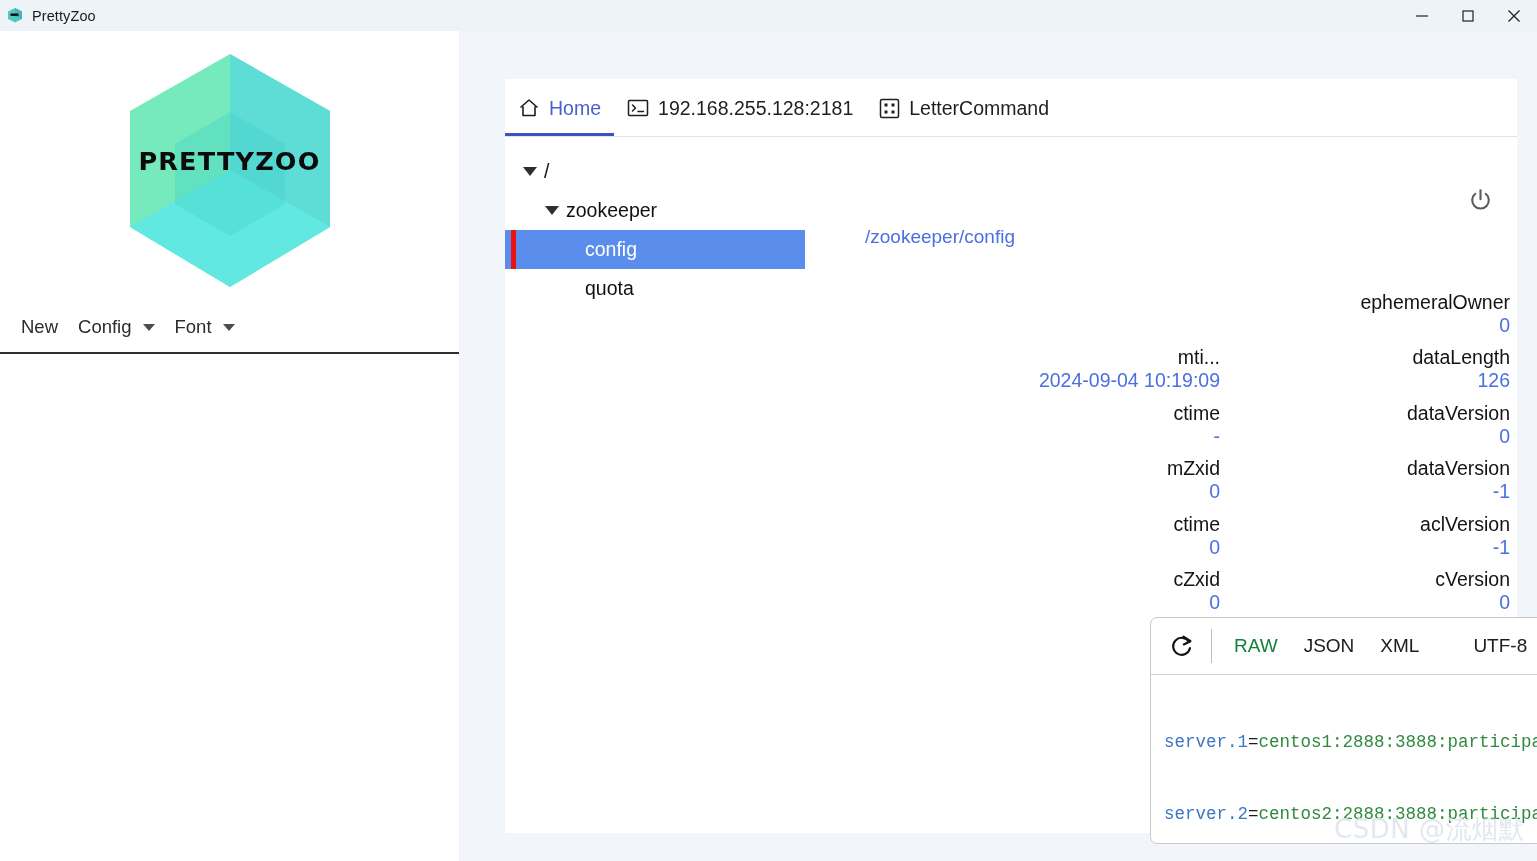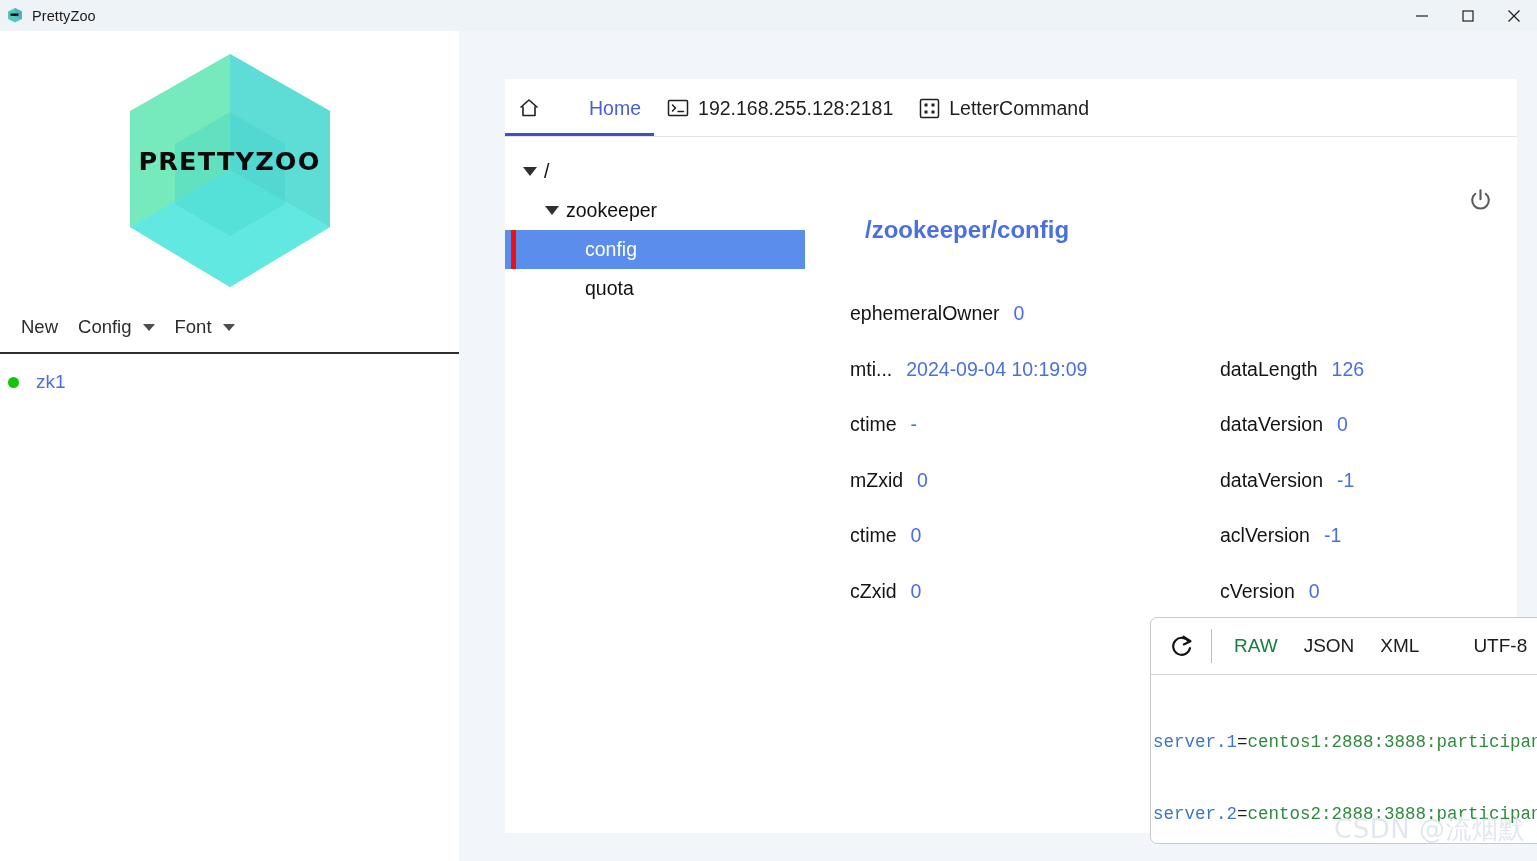--- a/index.html
+++ b/index.html
@@ -125,21 +125,21 @@
   .tab {
     display: flex; align-items: center;
     height: 56px;
     padding: 0 13px;
     font-size: 19.5px;
     color: #1f1f1f;
     position: relative;
     white-space: nowrap;
   }
   .tab .tab-ico { margin-right: 9px; display: flex; align-items: center; }
-  .tab.active { color: #4a5fd0; gap: 40px; }
+  .tab.active { color: #4a5fd0; }
   .tab.active::after {
     content: ""; position: absolute;
     left: 0; bottom: 0; width: 100%; height: 3px;
     background: #3d50c8;
   }
 
   
   #treecol {
     position: absolute; left: 0; top: 59px;
     width: 300px; height: 695px;
@@ -195,31 +195,30 @@
   #detailcol {
     position: absolute; left: 300px; top: 59px;
     width: 712px; height: 695px;
   }
   #powerbtn {
     position: absolute; right: 22px; top: 47px;
     width: 30px; height: 30px;
     display: flex; align-items: center; justify-content: center;
   }
   #nodepath {
-    position: absolute; left: 60px; top: 78px;
-    font-size: 24px;
+    position: absolute; left: 60px; top: 88px;
+    font-size: 19px;
     color: #4a6fe0;
-    font-weight: bold;
   }
   #proptable {
     position: absolute; left: 45px; top: 148px;
     width: 660px;
   }
   .prop-row { display: flex; height: 55.5px; align-items: center; }
-  .prop-cell { display: flex; align-items: flex-end; }
+  .prop-cell { display: flex; align-items: flex-end; flex-direction: column; }
   .prop-cell.left  { width: 370px; }
   .prop-cell.right { width: 290px; }
   .prop-key {
     font-size: 19.5px;
     color: #141414;
   }
   .prop-val {
     font-size: 19.5px;
     color: #4a6fe0;
     margin-left: 14px;
@@ -256,21 +255,21 @@
     color: #1c1c1c;
   }
   #code {
     padding: 7px 0 0 2px;
     font-family: "Liberation Mono", "DejaVu Sans Mono", monospace;
     font-size: 17.5px;
     line-height: 24px;
     white-space: pre;
   }
   #code .ln { display: block; }
-  .tok-key { color: #3b78c6; }
+  .tok-key { color: #3b78c6; margin-left: 11px; }
   .tok-eq  { color: #1a1a1a; }
   .tok-val { color: #2f8a3e; }
 
   
   #watermark {
     position: absolute; right: 12px; bottom: 14px;
     font-size: 26px;
     color: #e2e8ee;
     font-family: "DejaVu Sans", sans-serif;
     letter-spacing: .5px;
@@ -335,26 +334,20 @@
         <span class="caret"></span>
       </div>
       <div class="menu-item">
         <span>Font</span>
         <span class="caret"></span>
       </div>
     </div>
 
     <div id="menu-divider"></div>
 
-    <div id="conn-list">
-      <div class="conn-item">
-        <span class="conn-dot"></span>
-        <span class="conn-name">zk1</span>
-      </div>
-    </div>
   </div>
 
   <div id="content">
 
     <div id="tabbar">
       <div class="tab active">
         <span class="tab-ico">
           <svg width="22" height="22" viewBox="0 0 22 22">
             <path d="M2.5 10.5 L11 3 L19.5 10.5 M5 9.5 V18.5 H17 V9.5" fill="none" stroke="#1f1f1f" stroke-width="1.6" stroke-linejoin="round"></path>
           </svg>

